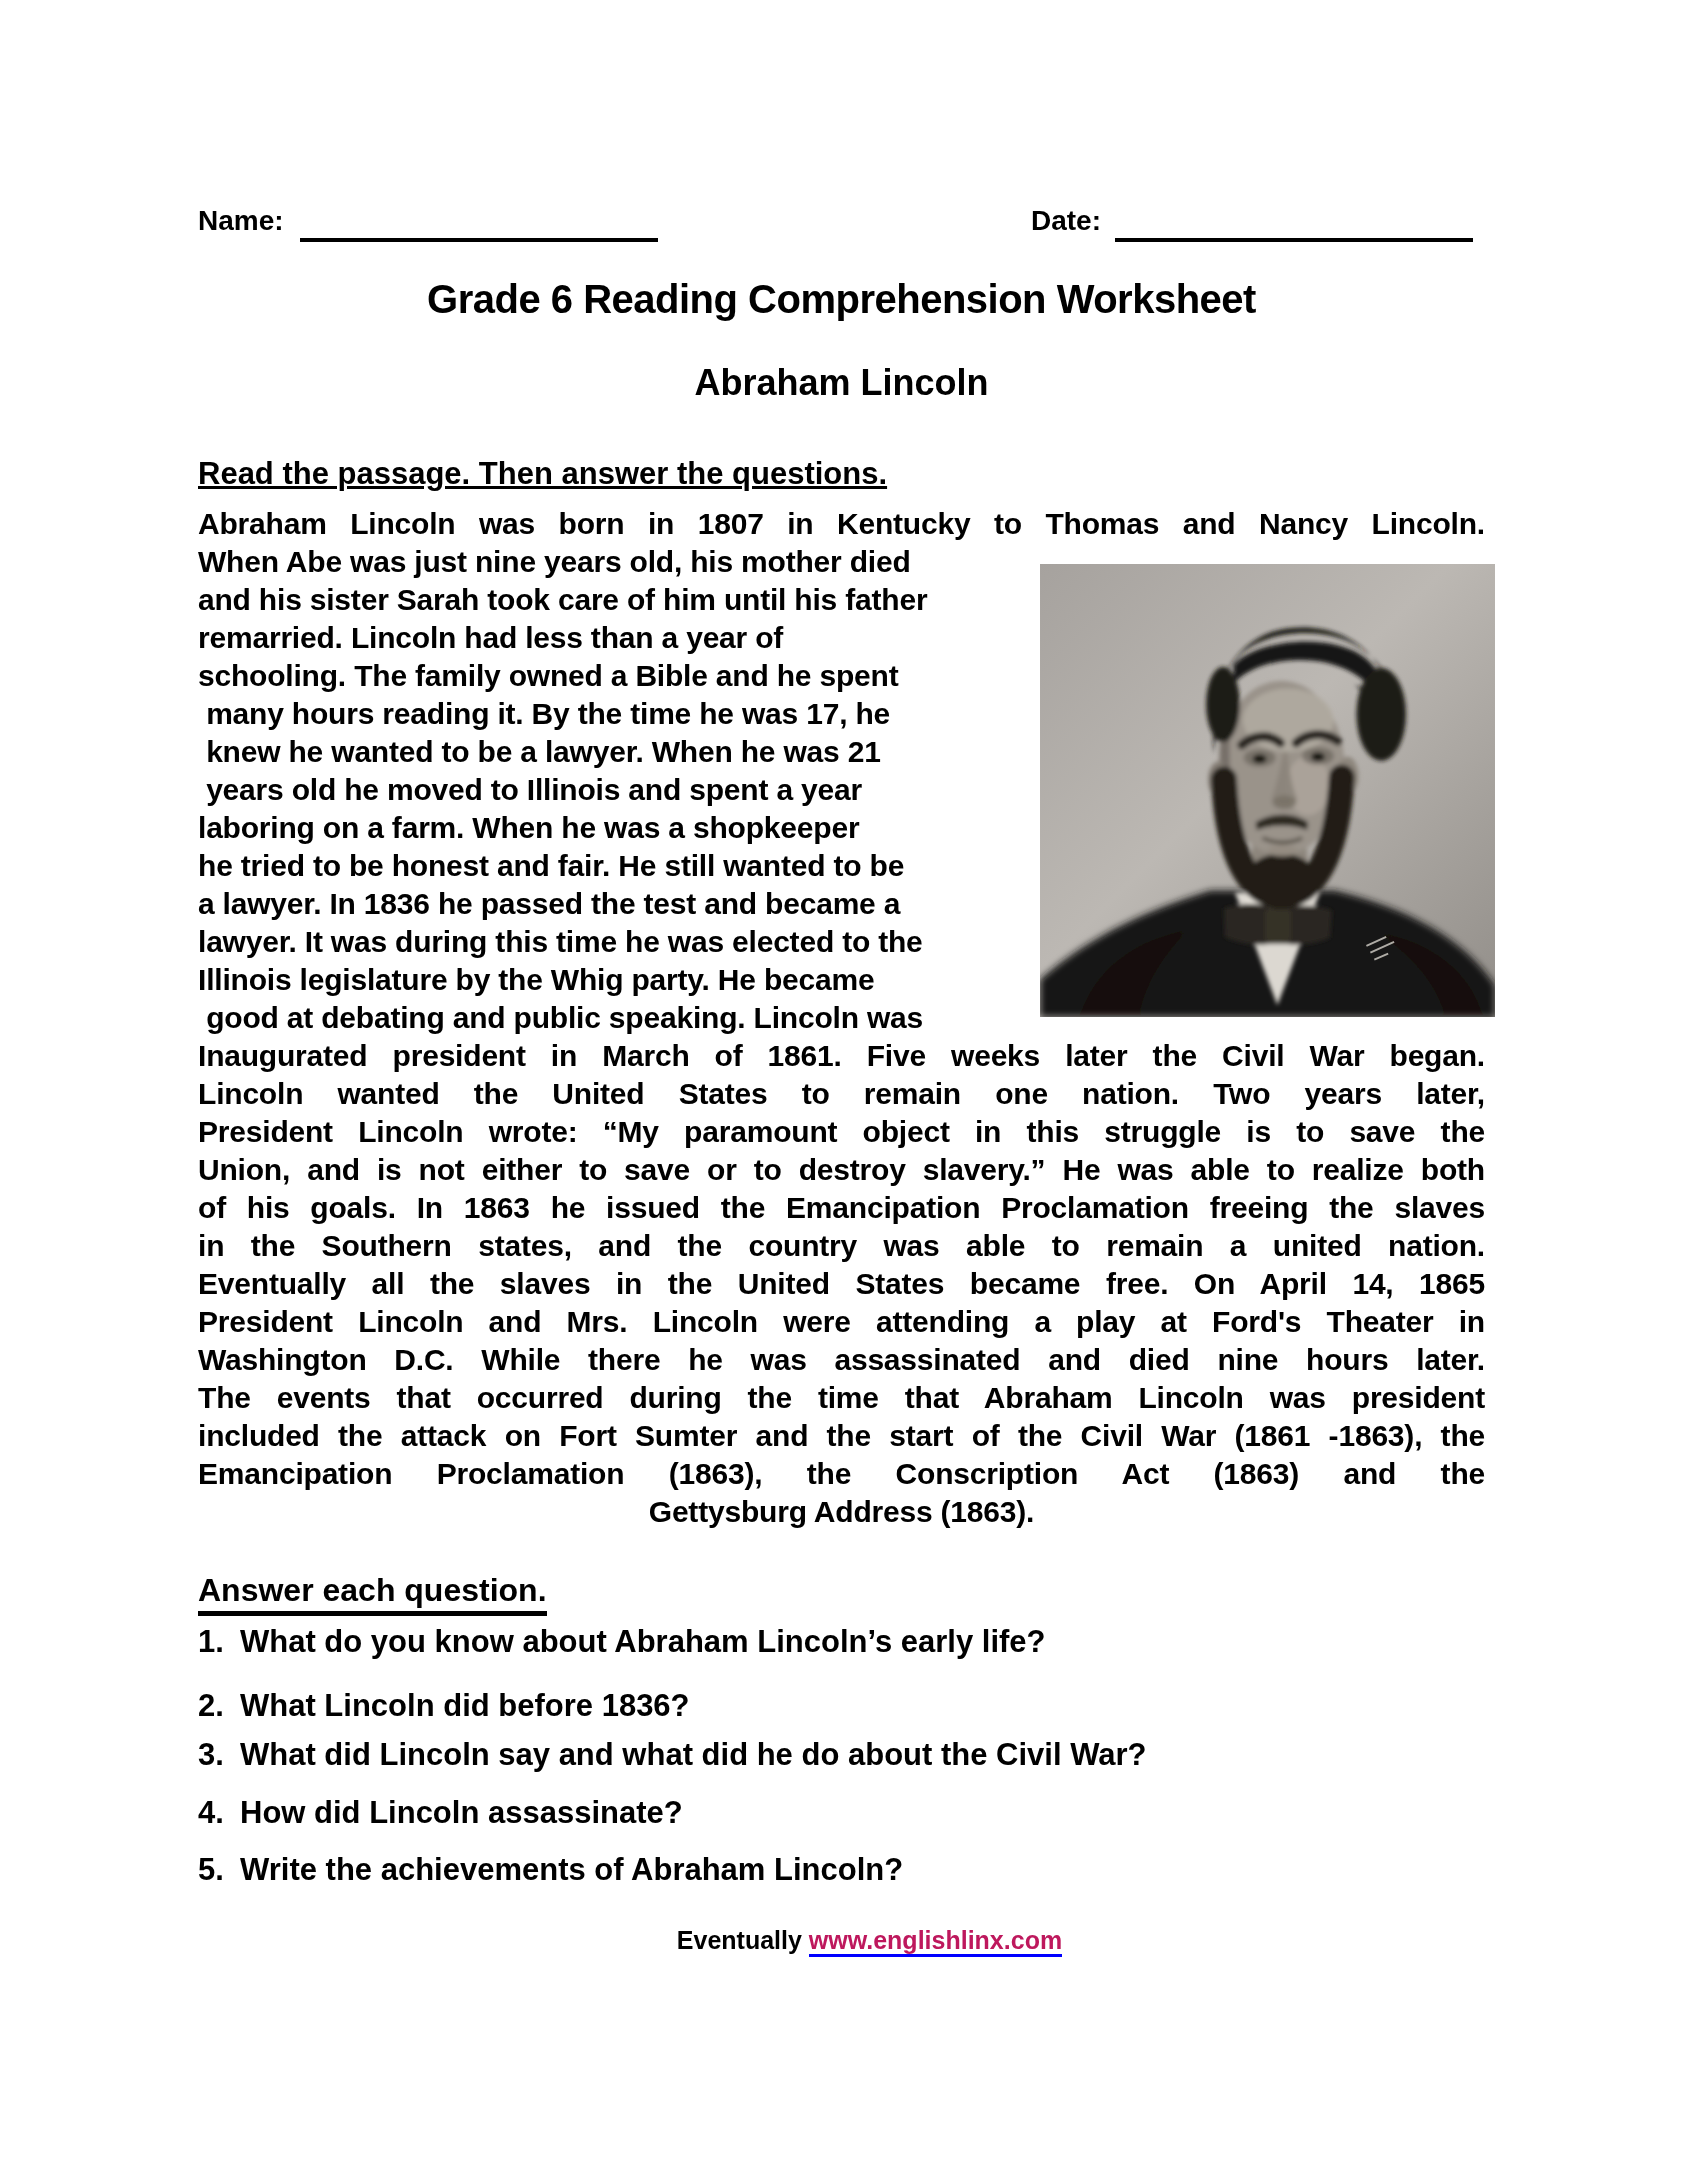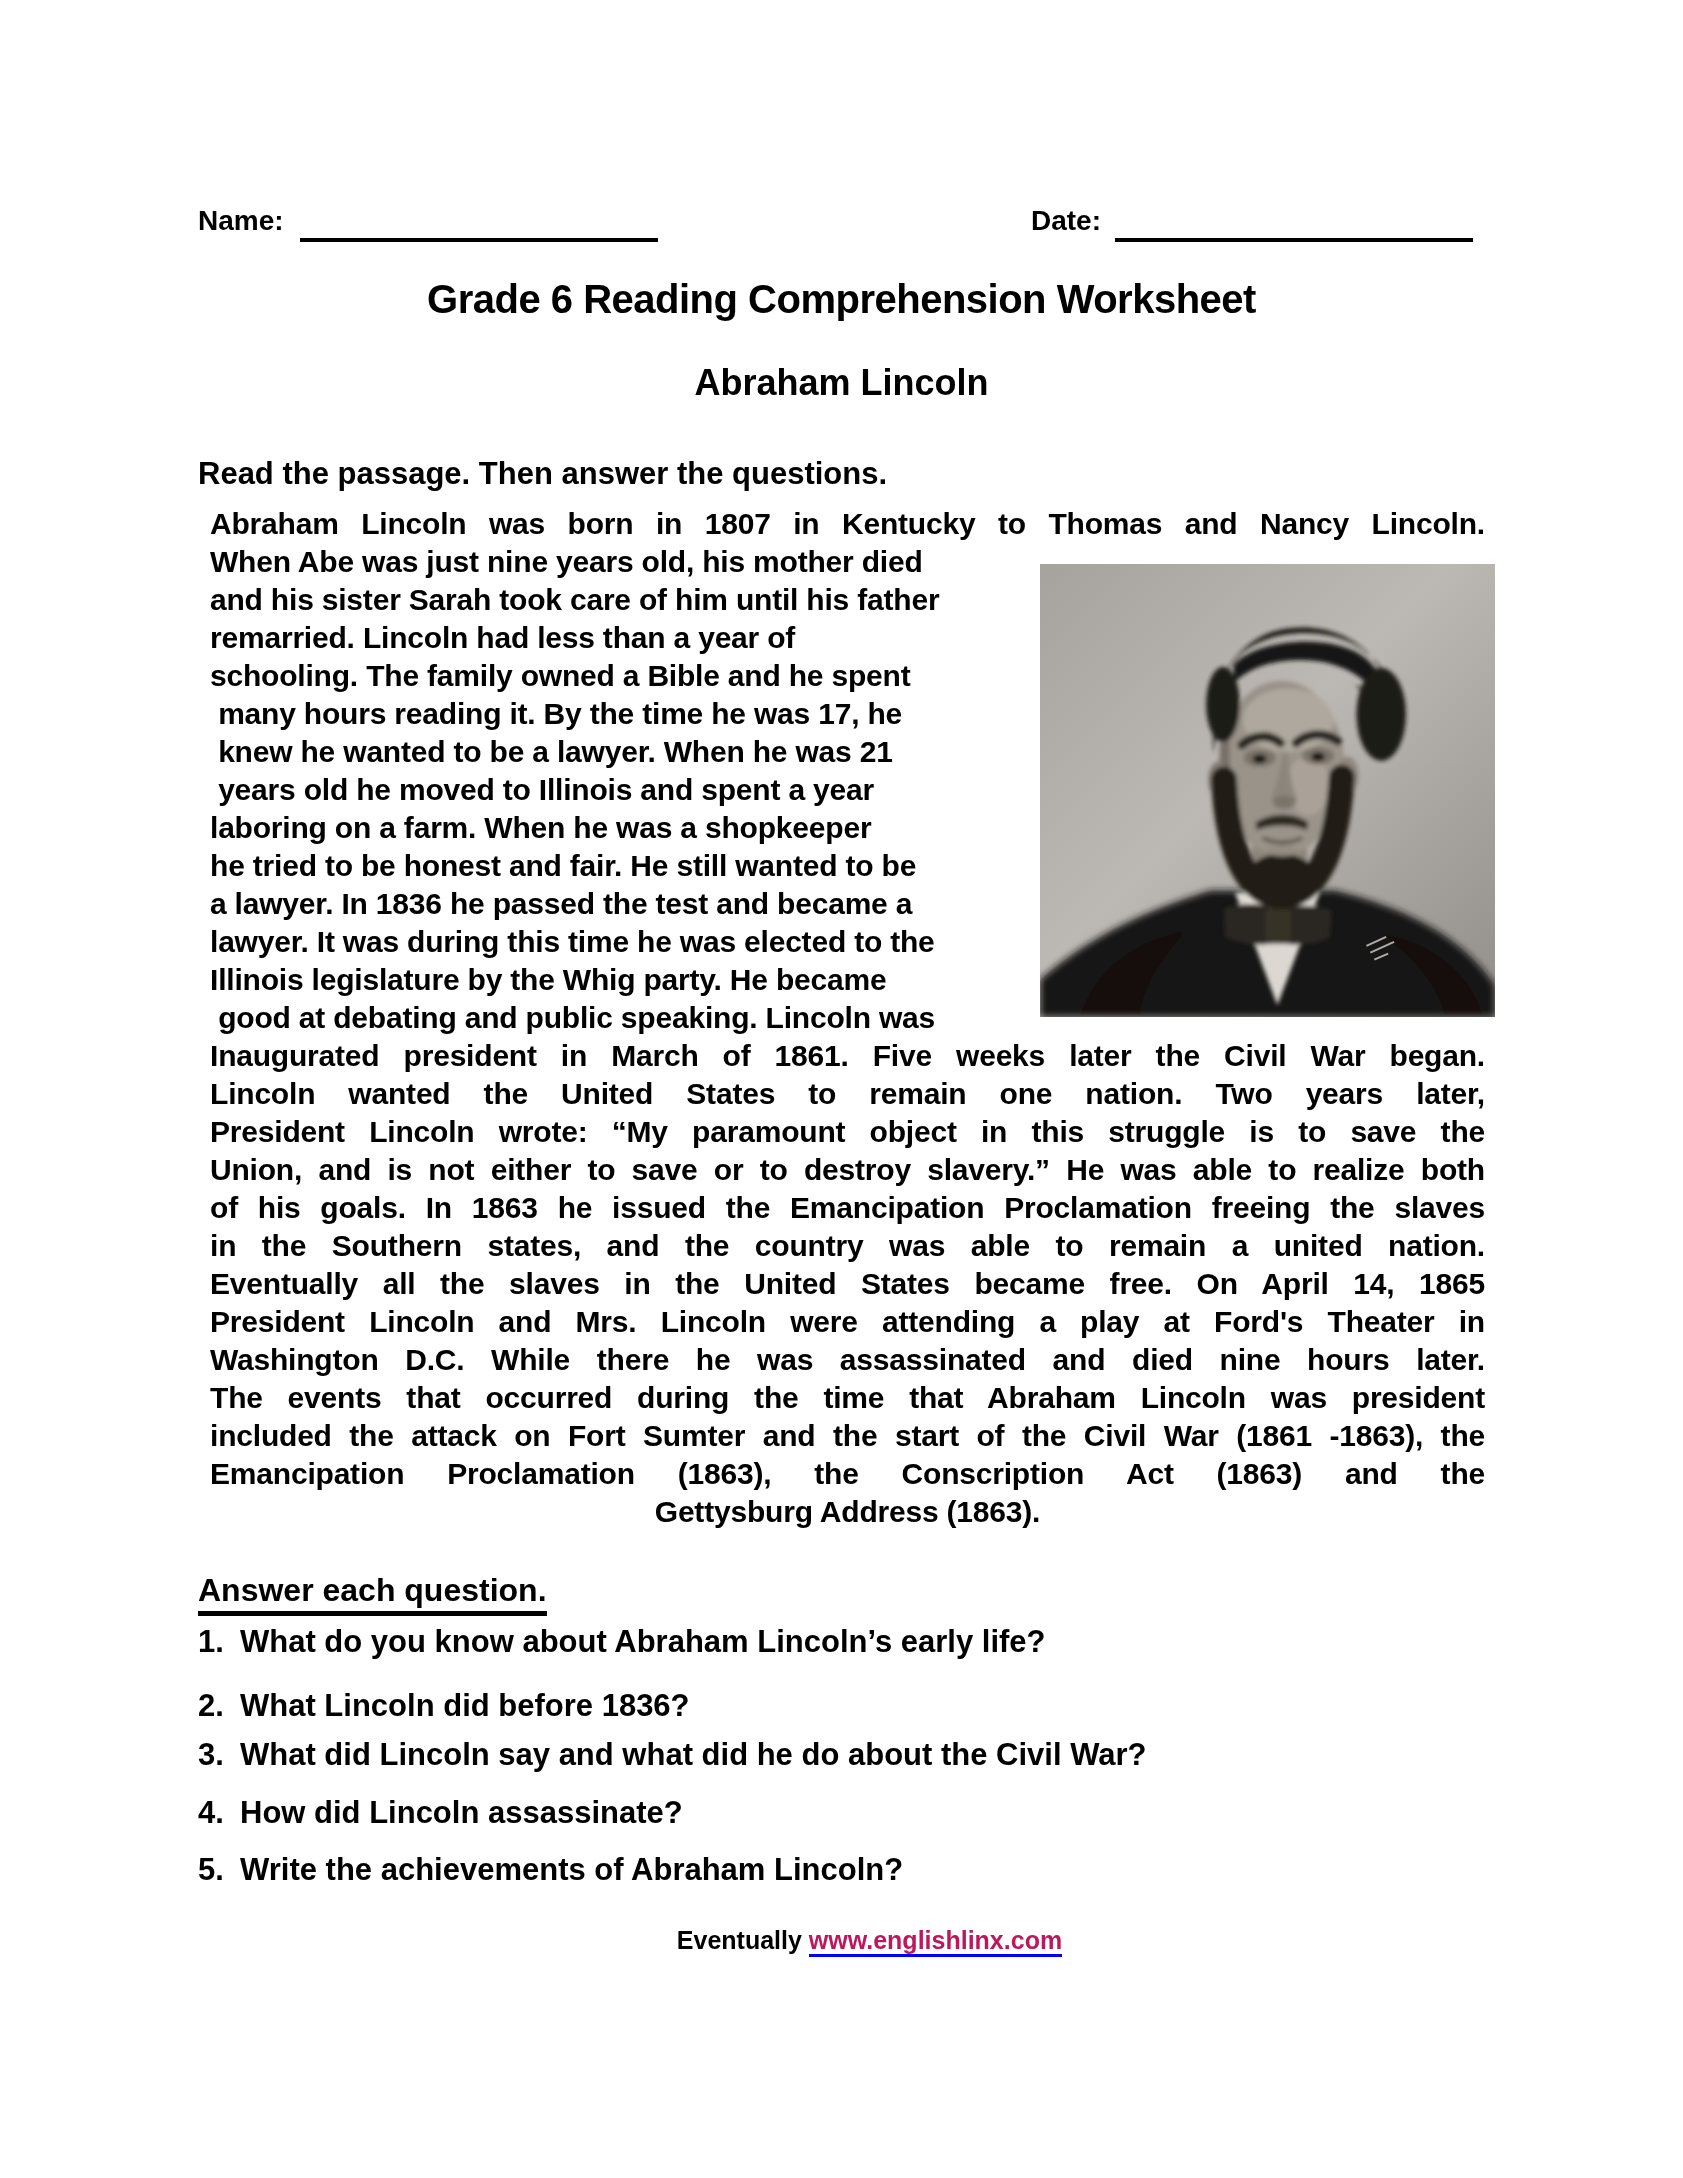--- a/index.html
+++ b/index.html
@@ -5,25 +5,25 @@
   html,body{margin:0;padding:0;background:#ffffff;}
   body{width:1683px;height:2178px;position:relative;font-family:"Liberation Sans",sans-serif;font-weight:bold;color:#000;}
   .sheet{position:absolute;left:0;top:0;width:1683px;height:2178px;background:#fff;overflow:hidden;}
 
   
   .hdr-label{position:absolute;font-size:28px;white-space:nowrap;}
   .blank-line{position:absolute;border-bottom:4px solid #000;height:34px;}
 
   .page-title{position:absolute;left:0;top:277px;width:1683px;text-align:center;font-size:40px;letter-spacing:-0.5px;}
   .page-subtitle{position:absolute;left:0;top:362px;width:1683px;text-align:center;font-size:36px;}
-  .instructions{position:absolute;left:198px;top:456px;font-size:31px;white-space:nowrap;}
+  .instructions{position:absolute;left:198px;top:456px;font-size:31px;white-space:nowrap;text-decoration:underline;}
 
   
   .passage{position:absolute;left:198px;top:505px;width:1287px;font-size:30px;line-height:38px;letter-spacing:-0.2px;}
-  .pline{height:38px;overflow:visible;margin-left:12px;}
+  .pline{height:38px;overflow:visible;}
   .pline.wrap{white-space:pre;text-align:left;}
   .pline.just{text-align:justify;text-align-last:justify;}
   .pline.last{text-align:center;}
 
   
   .portrait{position:absolute;left:1040px;top:564px;width:455px;height:453px;}
 
   
   .q-heading{position:absolute;left:198px;top:1572px;font-size:32px;text-align:center;}
   .q-heading .ul{display:inline-block;border-bottom:5px solid #000;padding-bottom:2px;}

